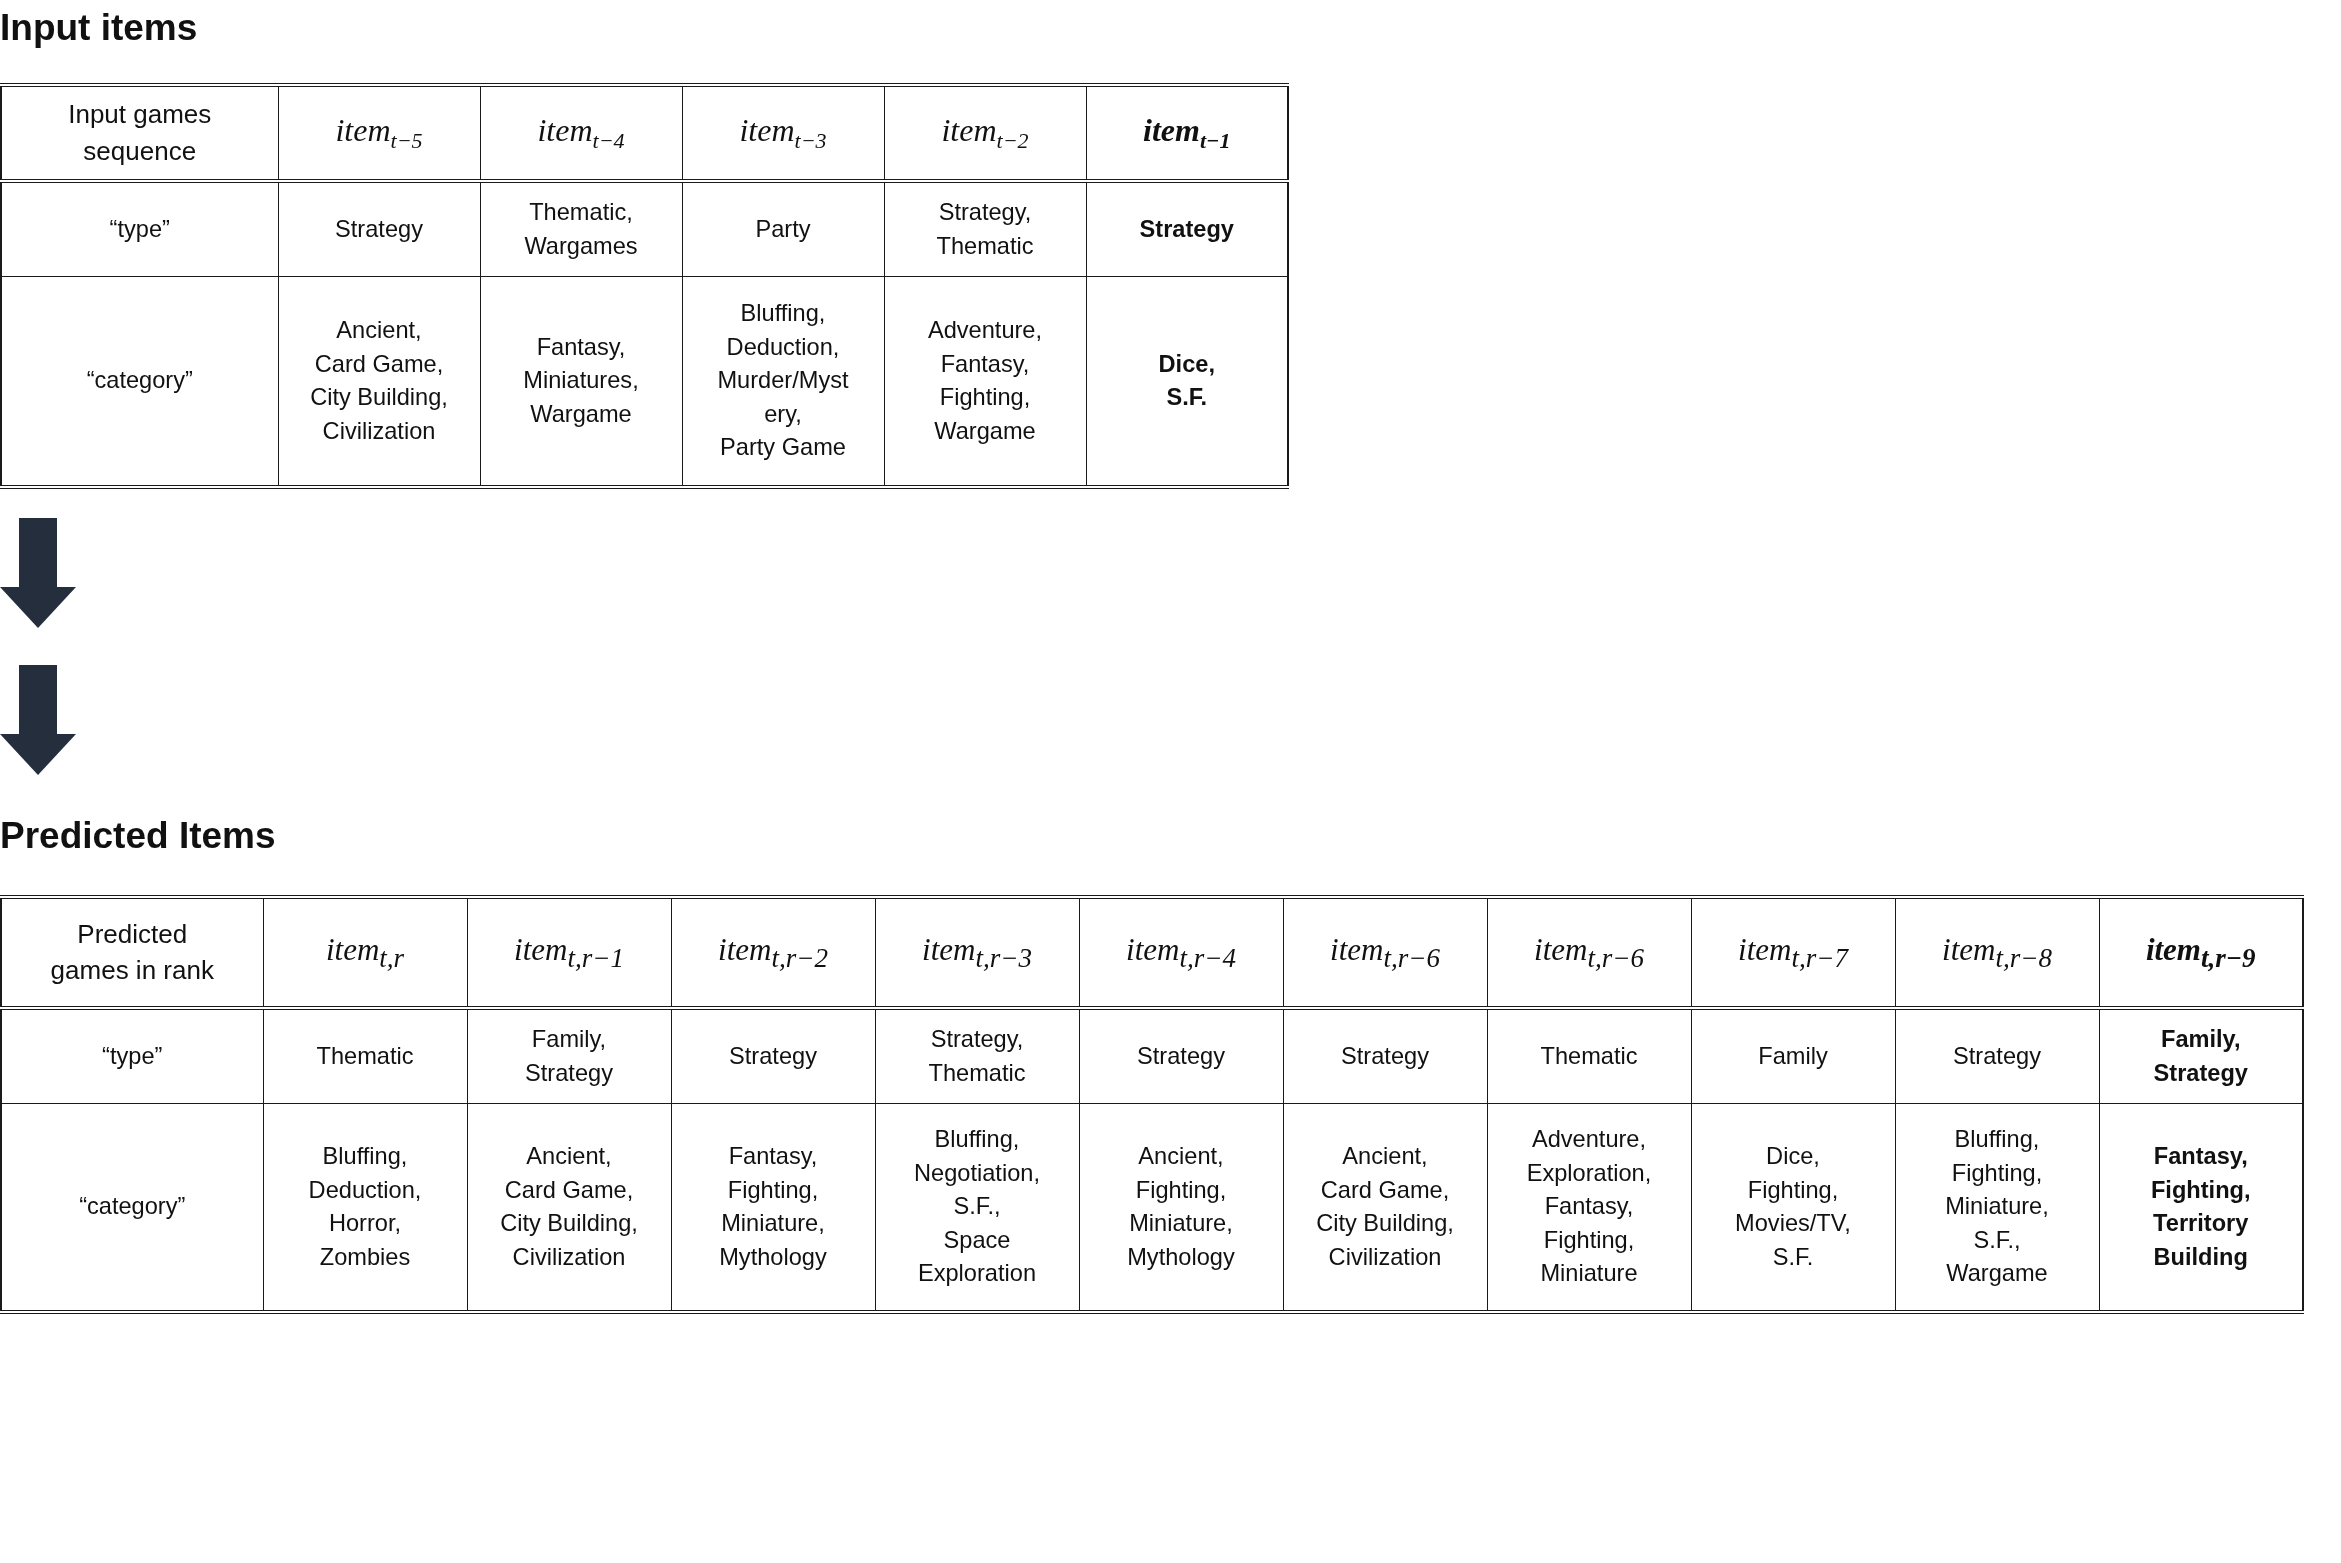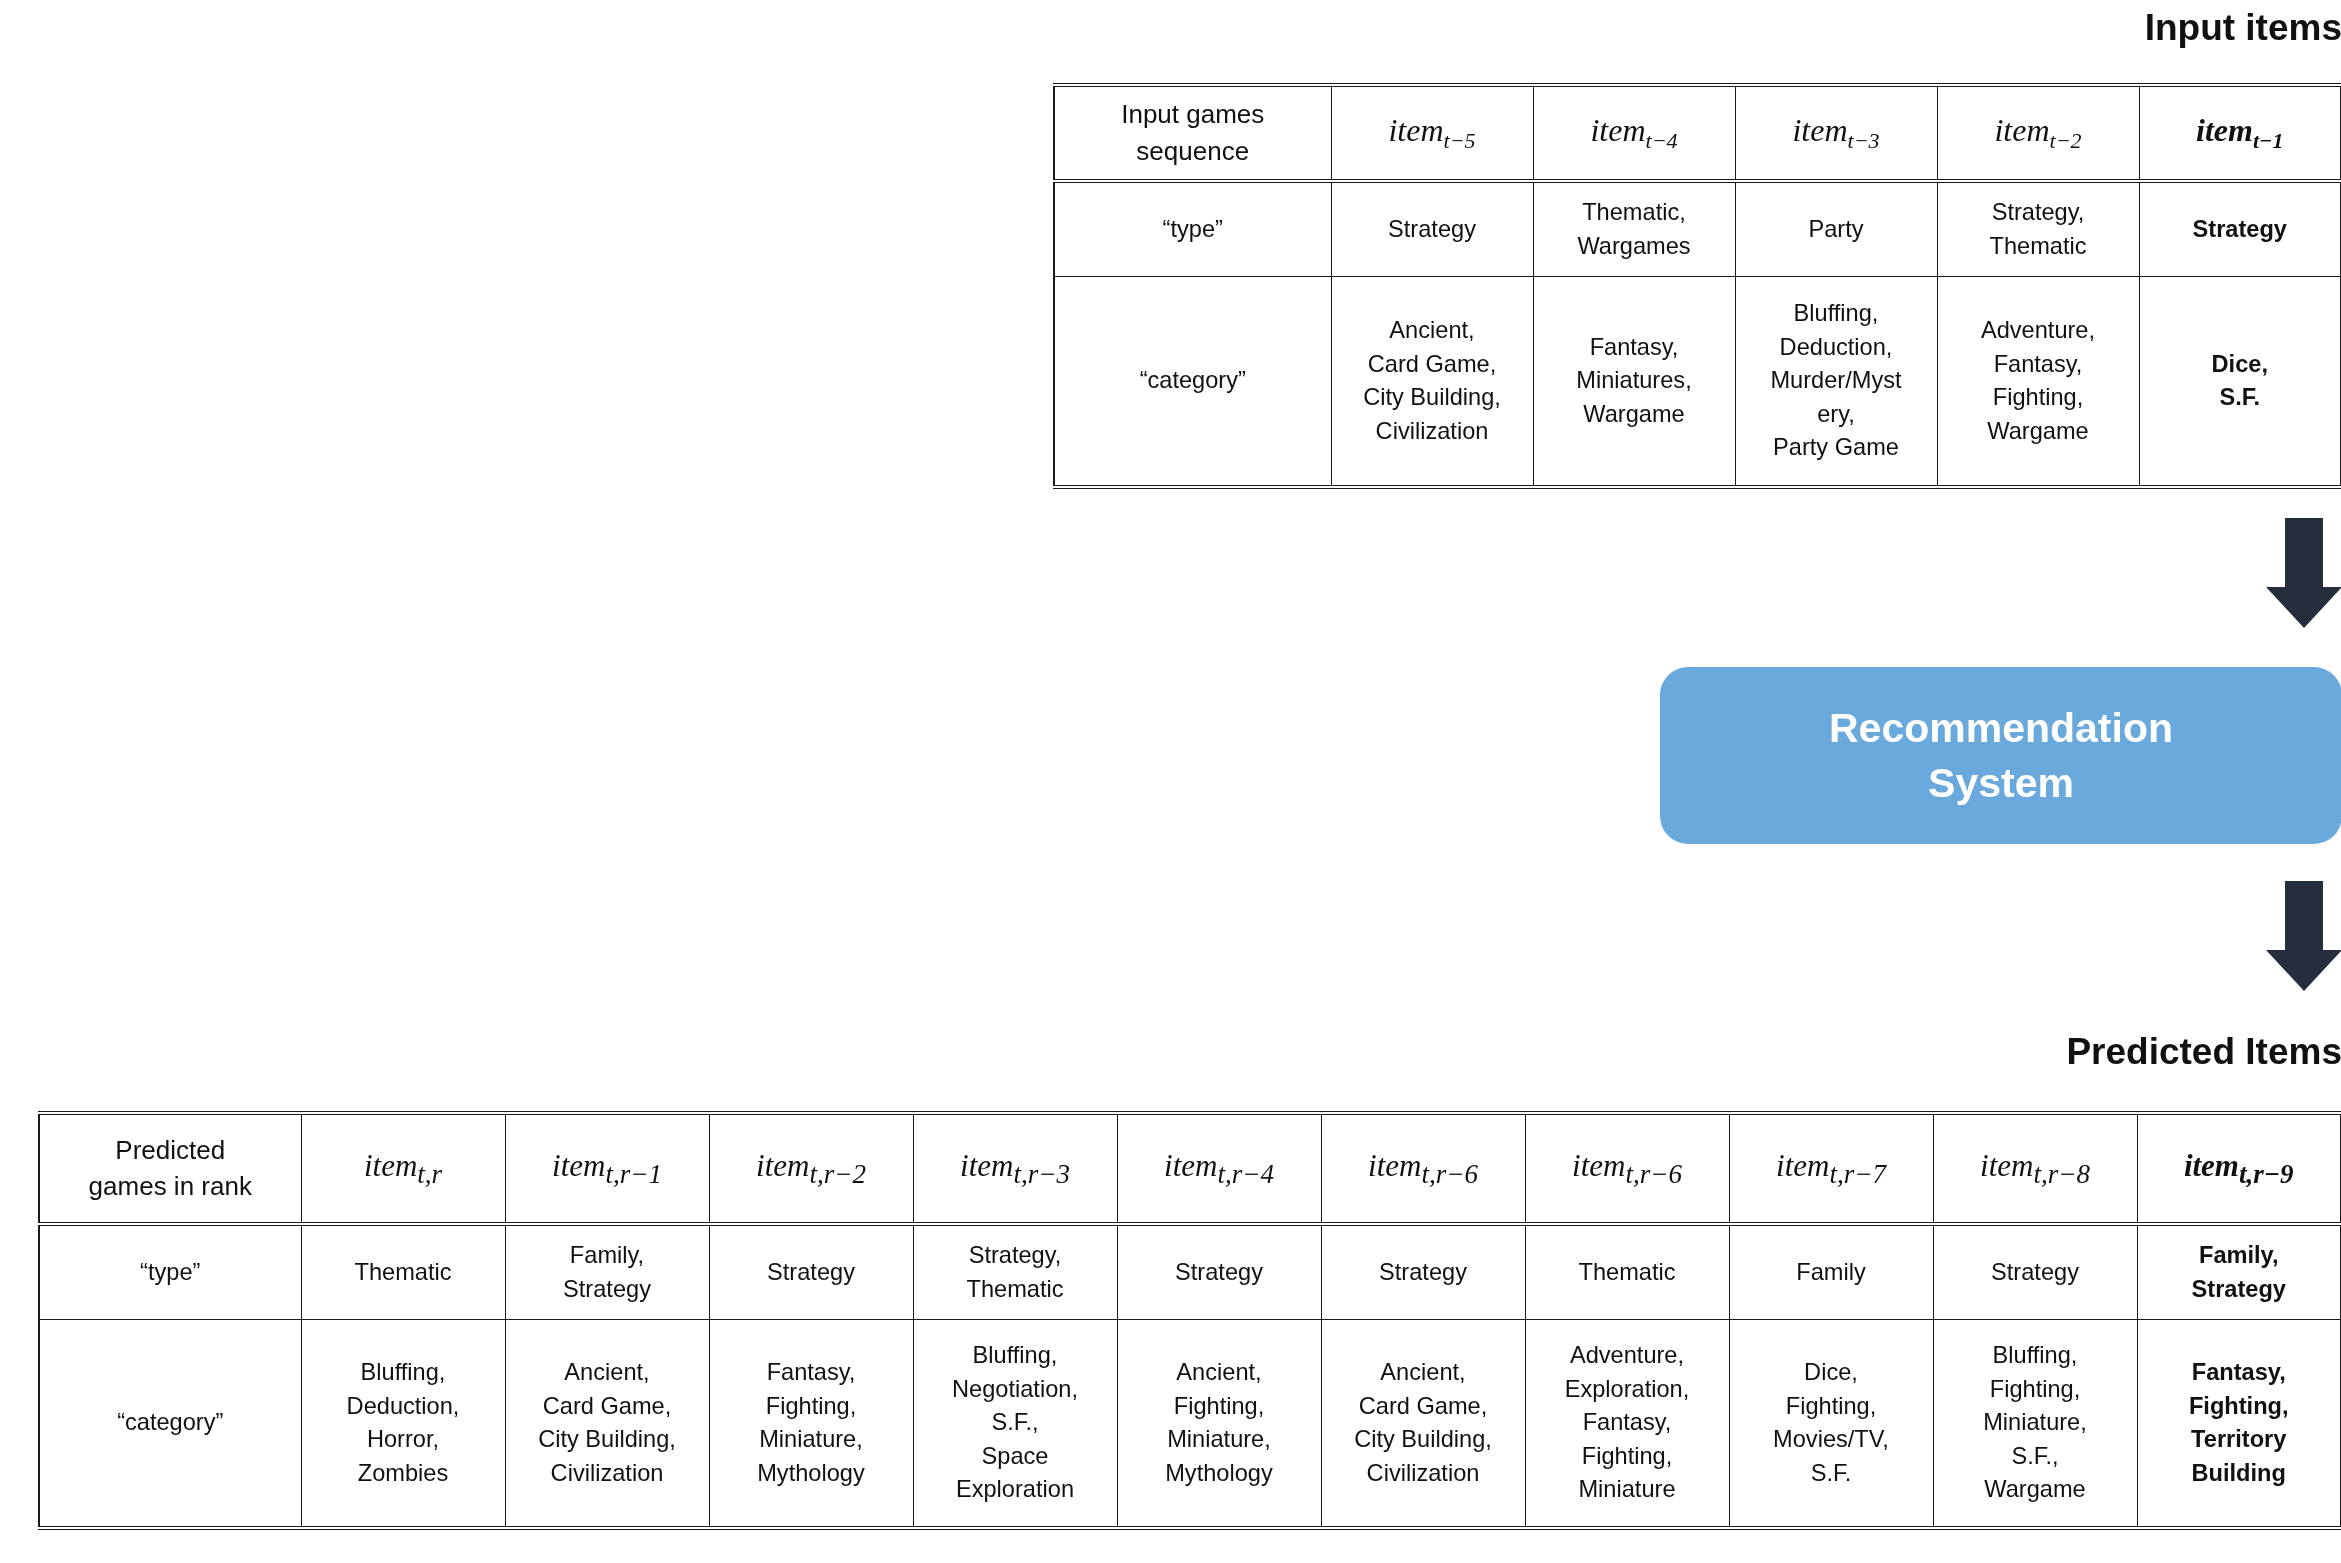--- a/index.html
+++ b/index.html
@@ -6,21 +6,21 @@
     --box-bg:#6aa9dc; --box-text:#ffffff; --arrow:#252e3d;
     --border:#1a1a1a; --text:#111111; --page-bg:#ffffff;
   }
   *{box-sizing:border-box;}
   html,body{margin:0;padding:0;}
   body{
     width:2342px;height:1564px;background:var(--page-bg);
     font-family:"Liberation Sans",sans-serif;color:var(--text);
     overflow:hidden;
   }
-  .page{width:100%;height:100%;display:flex;flex-direction:column;align-items:flex-end;}
+  .page{width:100%;height:100%;display:flex;flex-direction:column;align-items:flex-start;}
 
   .big-title{
     margin-top:7.4px;font-size:37px;font-weight:700;line-height:1.15;
     text-align:center;color:var(--text);
   }
   .pred-title{margin-top:40px;}
 
   table.tbl{
     border-collapse:collapse;table-layout:fixed;
   }
@@ -127,22 +127,20 @@
 S.F.</td>
     </tr>
   </tbody>
     </table>
 
   <div class="arrow arrow-1">
     <div class="shaft"></div>
     <div class="head"></div>
   </div>
 
-  <div class="recbox">Recommendation
-System</div>
 
   <div class="arrow arrow-2">
     <div class="shaft"></div>
     <div class="head"></div>
   </div>
 
   <div class="big-title pred-title">Predicted Items</div>
 
   <table class="tbl tbl-pred">
     <colgroup>

